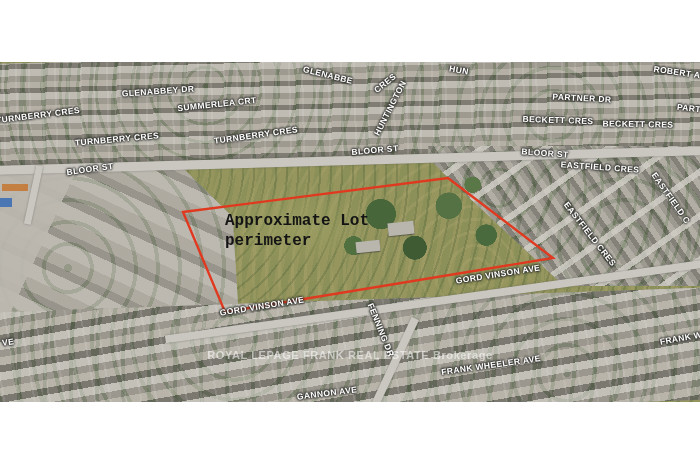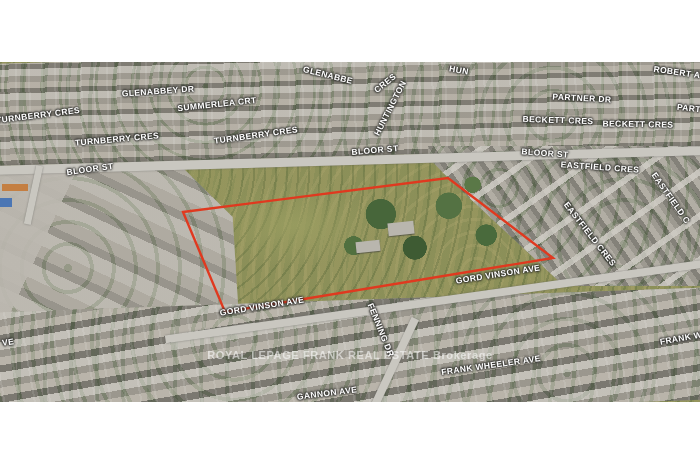--- a/index.html
+++ b/index.html
@@ -133,16 +133,17 @@
     <div class="sl" style="left:671px;top:136px;--r:55deg">EASTFIELD C</div>
     <div class="sl" style="left:590px;top:172px;--r:52deg">EASTFIELD CRES</div>
     <div class="sl" style="left:498px;top:212px;--r:-9deg">GORD VINSON AVE</div>
     <div class="sl" style="left:262px;top:244px;--r:-9deg">GORD VINSON AVE</div>
     <div class="sl" style="left:381px;top:268px;--r:68deg">FENNING DR</div>
     <div class="sl" style="left:491px;top:303px;--r:-8deg">FRANK WHEELER AVE</div>
     <div class="sl" style="left:681px;top:276px;--r:-10deg">FRANK W</div>
     <div class="sl" style="left:327px;top:331px;--r:-7deg">GANNON AVE</div>
     <div class="sl" style="left:8px;top:280px;--r:-8deg">VE</div>
 
+    <div id="annotation"><span>Approximate Lot</span><br><span>perimeter</span></div>
 
     <div id="watermark">ROYAL LEPAGE FRANK REAL ESTATE Brokerage</div>
   </div>
 </div>
 
 </body></html>

